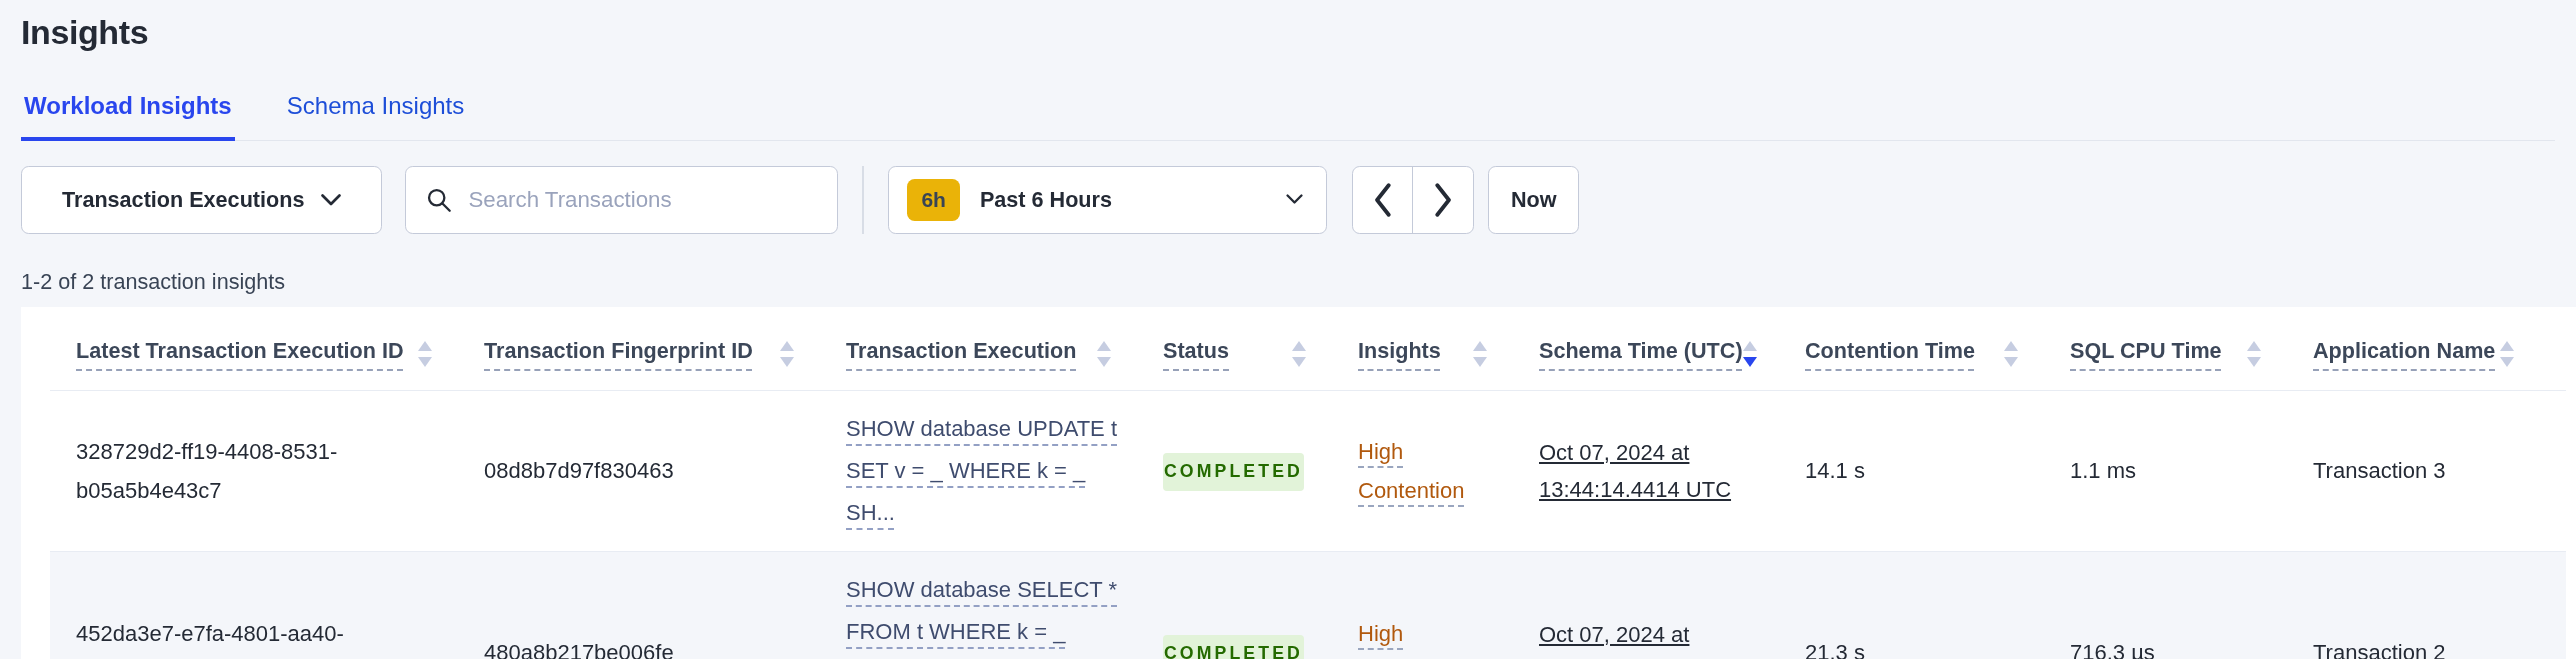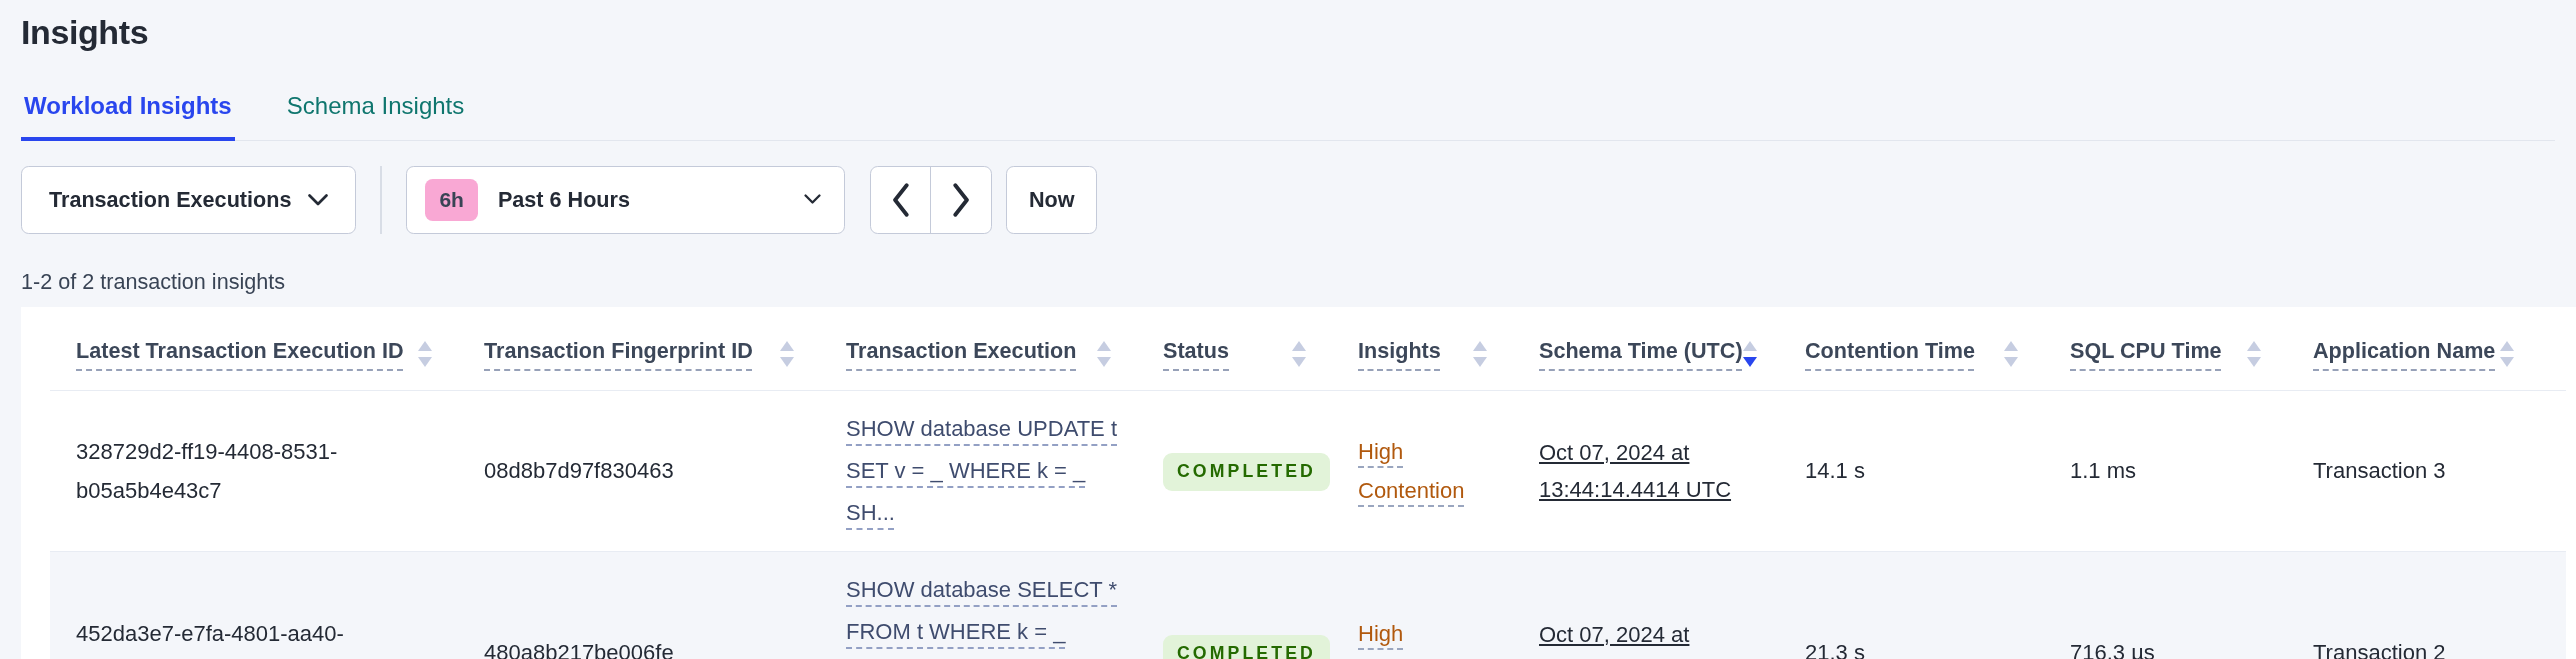--- a/index.html
+++ b/index.html
@@ -17,51 +17,51 @@
     margin: 0; font-size: 34px; font-weight: 700; color: #242a35;
     letter-spacing: -0.4px; line-height: 40px;
   }
   
   .tabs {
     display: flex; gap: 49px;
     margin: 39px 21px 0;
     border-bottom: 1.5px solid #e2e6ee;
   }
   .tab {
-    font-size: 24px; line-height: 29px; color: #0f766e;
+    font-size: 24px; line-height: 29px; color: #1d4ed8;
     padding: 0 3.1px 17px; margin-bottom: -1.5px;
     border-bottom: 4.6px solid transparent;
     cursor: pointer; white-space: nowrap;
   }
   .tab.active { color: #2946ee; font-weight: 600; border-bottom-color: #2946ee; }
   
   .controls {
     display: flex; align-items: center;
     margin: 25px 21px 0; height: 68px;
   }
   .ctl {
     height: 68px; background: #fff;
     border: 1.5px solid #c4cad9; border-radius: 7.7px;
     display: inline-flex; align-items: center;
     font-size: 21.6px; font-weight: 600; color: #242a35;
     cursor: pointer;
   }
-  .view-selector { padding: 0 27px; gap: 17px; align-items: center; }
+  .view-selector { padding: 0 40px; gap: 17px; align-items: center; }
   .search-box { width: 433px; margin-left: 23px; padding: 0 15.4px 0 20px; cursor: text; }
   .search-box input {
     border: none; outline: none; background: transparent;
     font-family: inherit; font-size: 22.3px; color: #242a35;
     width: 100%; margin-left: 14px;
   }
   .search-box input::placeholder { color: #9aa3bc; font-weight: 400; }
   .filters-btn { margin-left: 23px; padding: 0 20px; gap: 10.8px; }
   .v-divider { width: 1.5px; height: 68px; background: #d8dde6; margin: 0 24px 0 24px; }
   .time-picker { width: 439px; padding: 0 23px 0 18.5px; }
   .time-chip {
-    background: #f9a8d4; border-radius: 7.7px;
+    background: #eab308; border-radius: 7.7px;
     padding: 9.2px 14px; font-size: 21px; font-weight: 700; color: #394455;
   }
   .time-label { margin-left: 20px; font-weight: 600; }
   .time-picker .chev { margin-left: auto; }
   .arrow-group {
     display: flex; margin-left: 25.4px; height: 68px;
     border: 1.5px solid #c4cad9; border-radius: 7.7px;
     background: #fff; overflow: hidden;
   }
   .arrow-btn {
@@ -100,21 +100,21 @@
   tbody tr + tr td { border-top: 1.5px solid #e8ecf3; }
   tbody tr:last-child td { border-bottom: 2.3px solid #d9dee8; }
   .sql-link {
     color: #3f4c6e; cursor: pointer; line-height: 42px;
     text-decoration: underline dashed #93a0c4;
     text-decoration-thickness: 1.9px; text-underline-offset: 8.5px;
   }
   .status-badge {
     display: inline-block; background: #e2f3d9; color: #246a00;
     font-size: 17.7px; font-weight: 700; letter-spacing: 3.1px;
-    padding: 10px 14px; border-radius: 9px; line-height: 1;
+    padding: 10px 1px; border-radius: 4px; line-height: 1;
   }
   .insight-link {
     color: #b1590e; cursor: pointer; line-height: 35px;
     text-decoration: underline dashed #9aa6bf;
     text-decoration-thickness: 1.9px; text-underline-offset: 7.7px;
   }
   .time-cell { line-height: 37px; text-decoration: underline; }
   .chev svg, .icon svg { display: block; }
 </style>
 </head>
@@ -132,20 +132,29 @@
 <div class="controls">
   <div class="ctl view-selector">
     <span>Transaction Executions</span>
     <span class="chev">
       <svg width="20" height="12.3" viewBox="0 0 26 16">
           <path d="M2 2 L13 13 L24 2" fill="none" stroke="#242a35" stroke-width="3.5" stroke-linecap="round" stroke-linejoin="round"></path>
         </svg>
     </span>
   </div>
 
+  <div class="ctl search-box">
+    <span class="icon">
+      <svg width="26" height="26" viewBox="0 0 34 34">
+          <circle cx="14" cy="14" r="10" fill="none" stroke="#242a35" stroke-width="3"></circle>
+          <line x1="21.5" y1="21.5" x2="31" y2="31" stroke="#242a35" stroke-width="3" stroke-linecap="round"></line>
+        </svg>
+    </span>
+    <input type="text" placeholder="Search Transactions" style="">
+  </div>
 
 
   <div class="v-divider"></div>
 
   <div class="ctl time-picker">
     <span class="time-chip">6h</span>
     <span class="time-label">Past 6 Hours</span>
     <span class="chev">
       <svg width="17" height="10.8" viewBox="0 0 22 14">
           <path d="M2 2 L11 11 L20 2" fill="none" stroke="#242a35" stroke-width="3" stroke-linecap="round" stroke-linejoin="round"></path>

